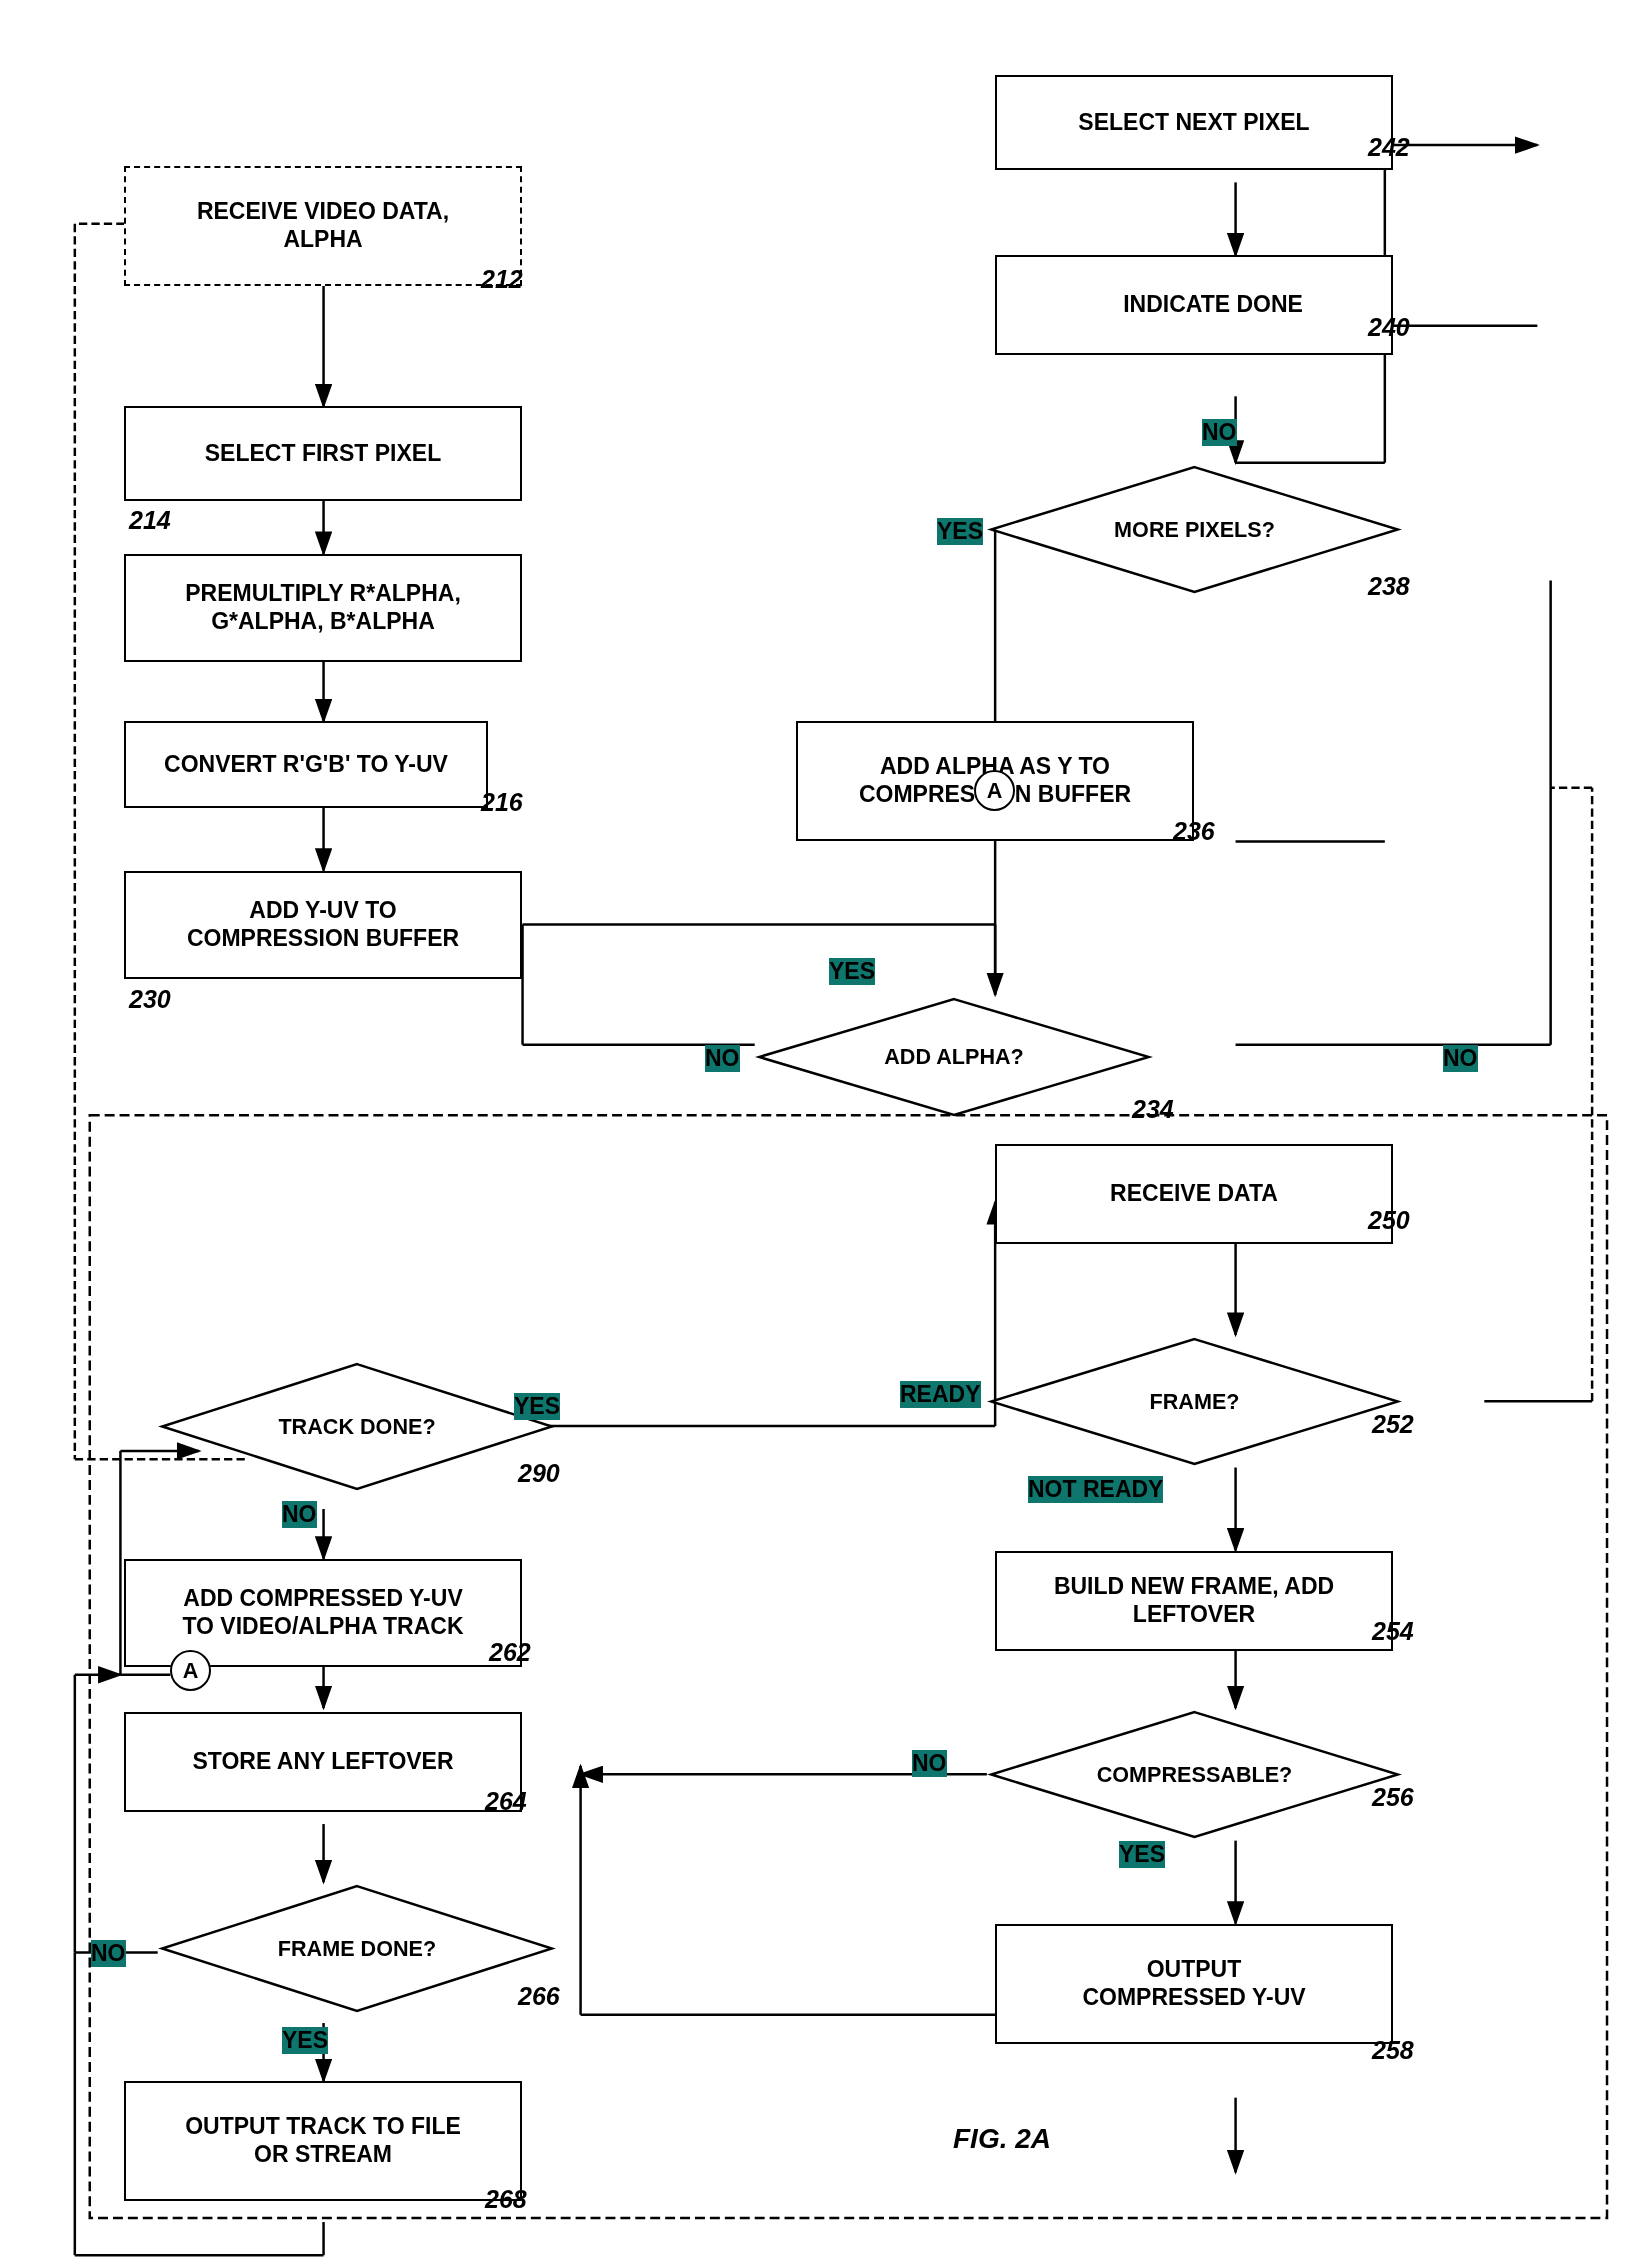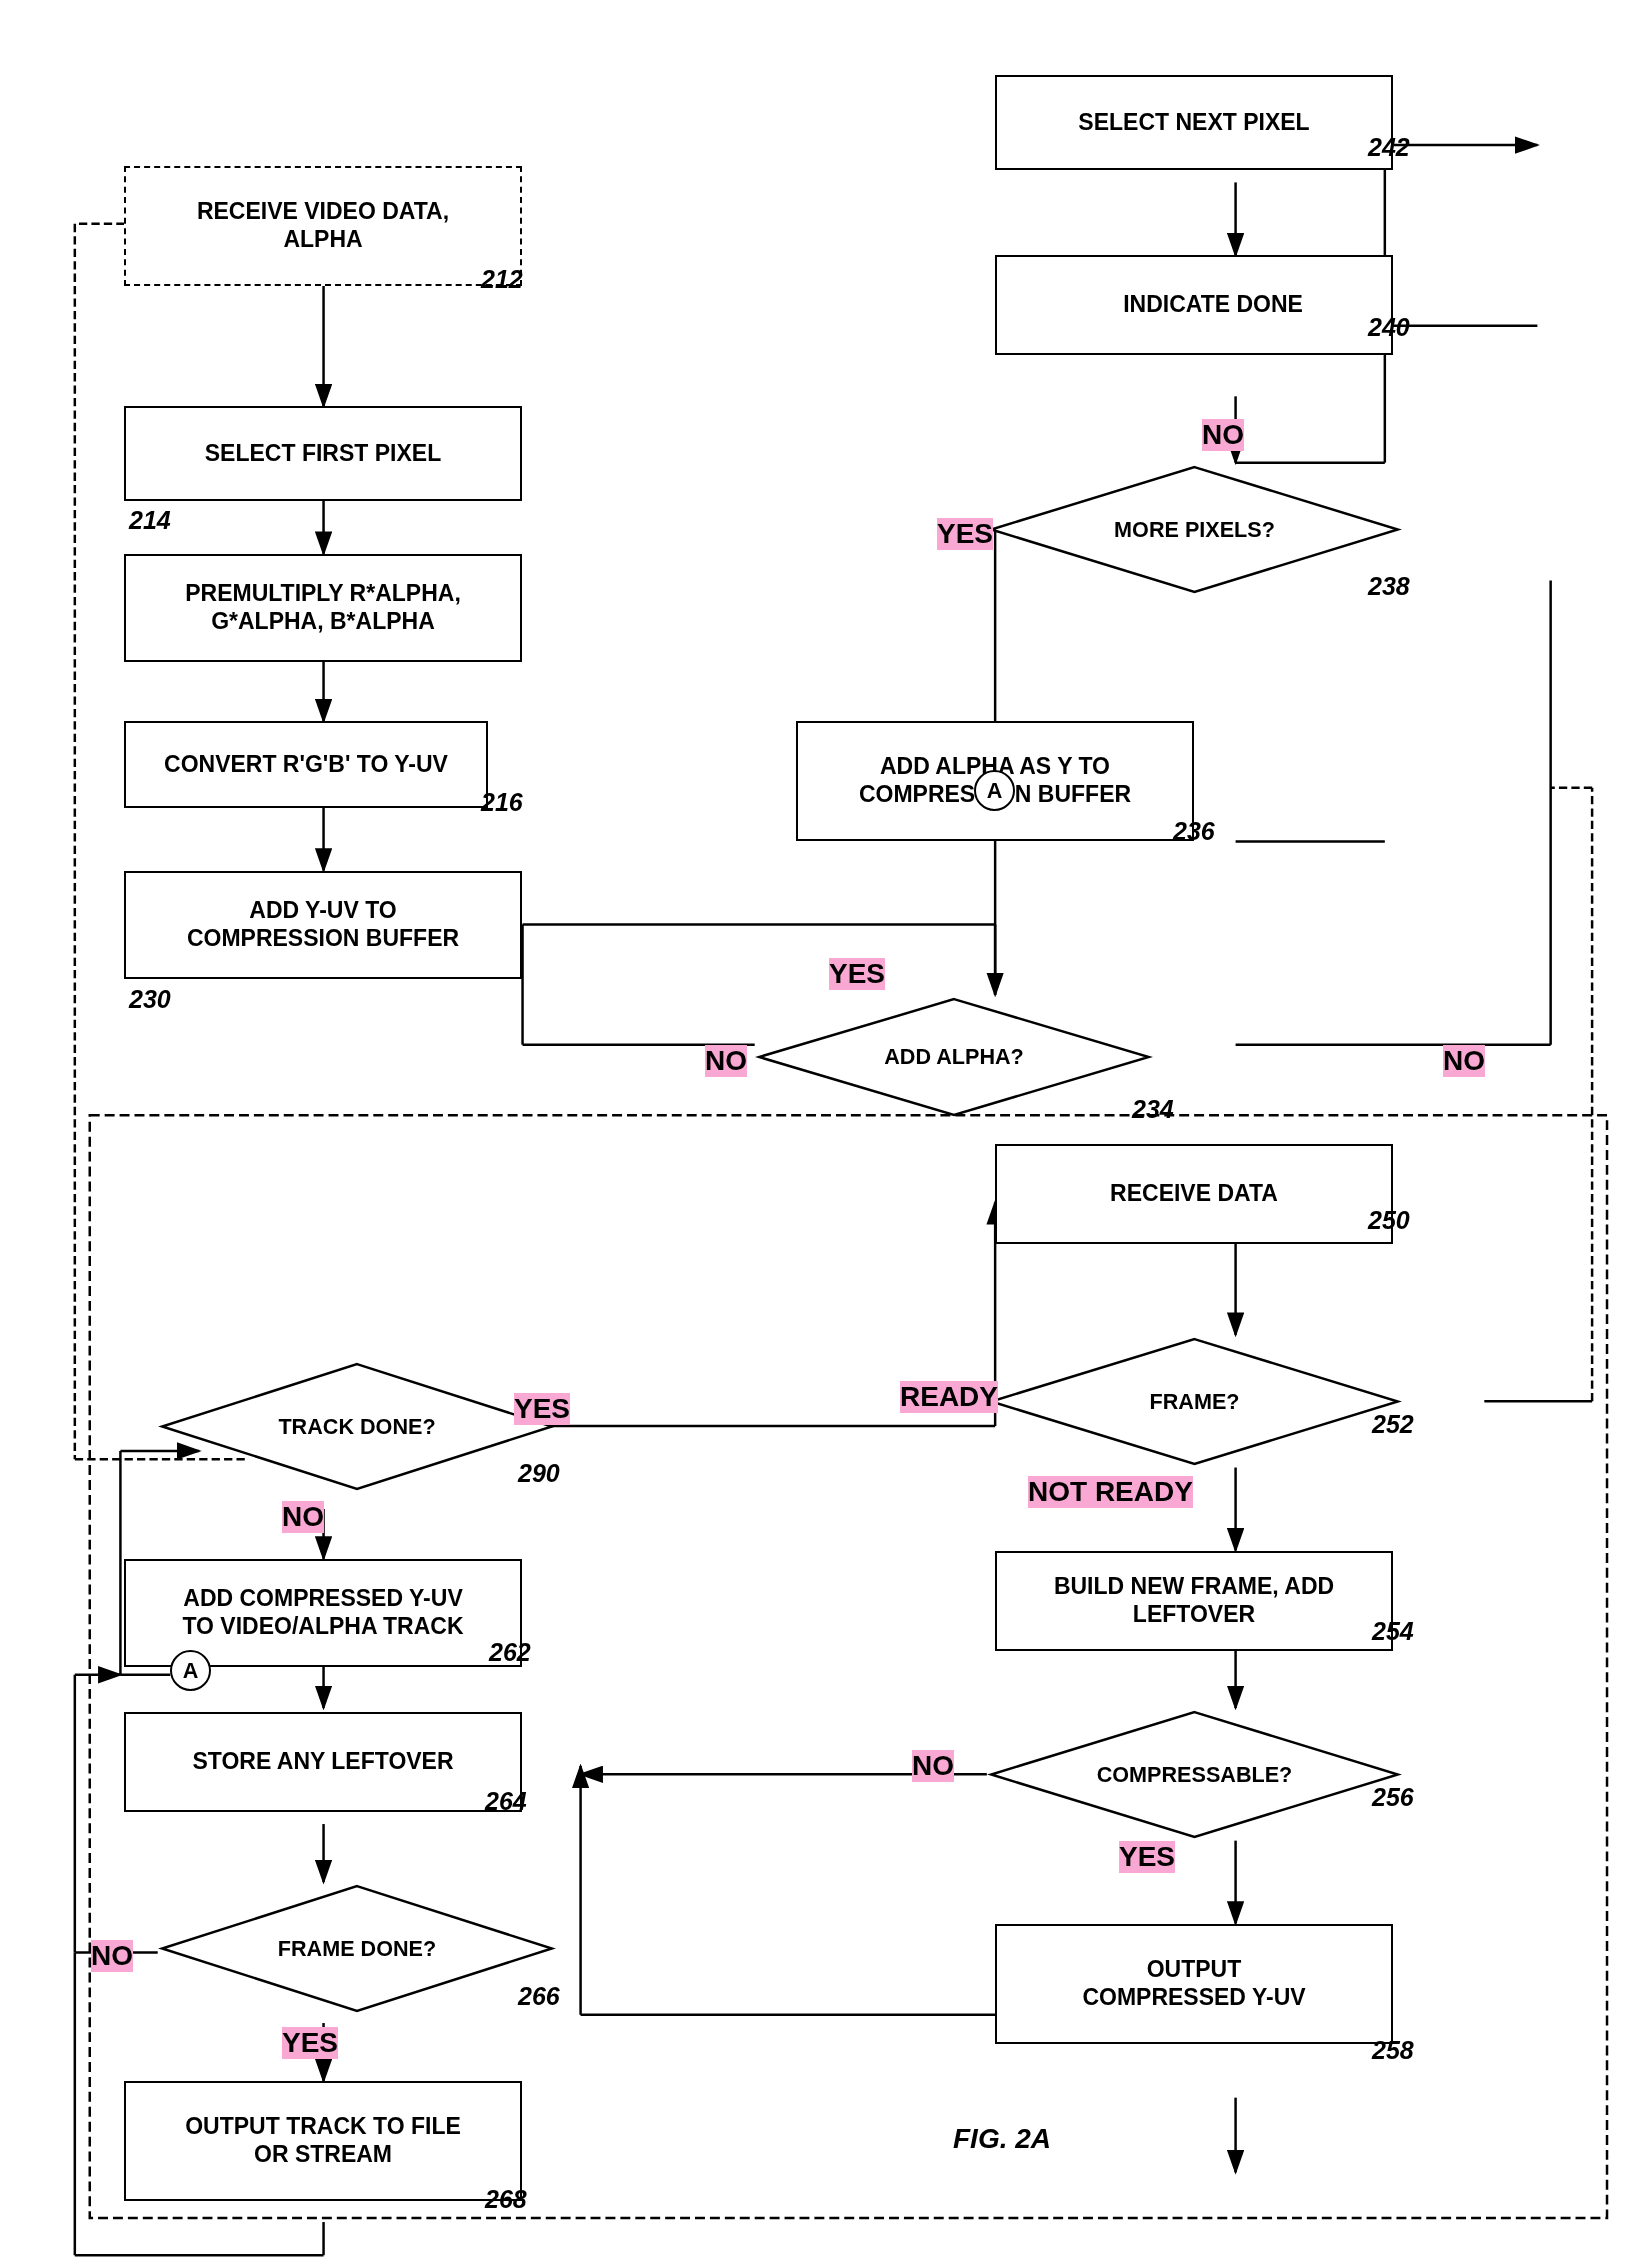--- a/index.html
+++ b/index.html
@@ -80,22 +80,22 @@
       top: 0; left: 0;
       width: 1652px;
       height: 2261px;
       pointer-events: none;
     }
 
     
     .flow-label {
       position: absolute;
       font-weight: bold;
-      font-size: 28px;
-      background: #f9a8d4;
+      font-size: 23px;
+      background: #0f766e;
     }
 
     .italic-label {
       position: absolute;
       font-style: italic;
       font-size: 25px;
       font-weight: bold;
     }
 
     .circle-label {

